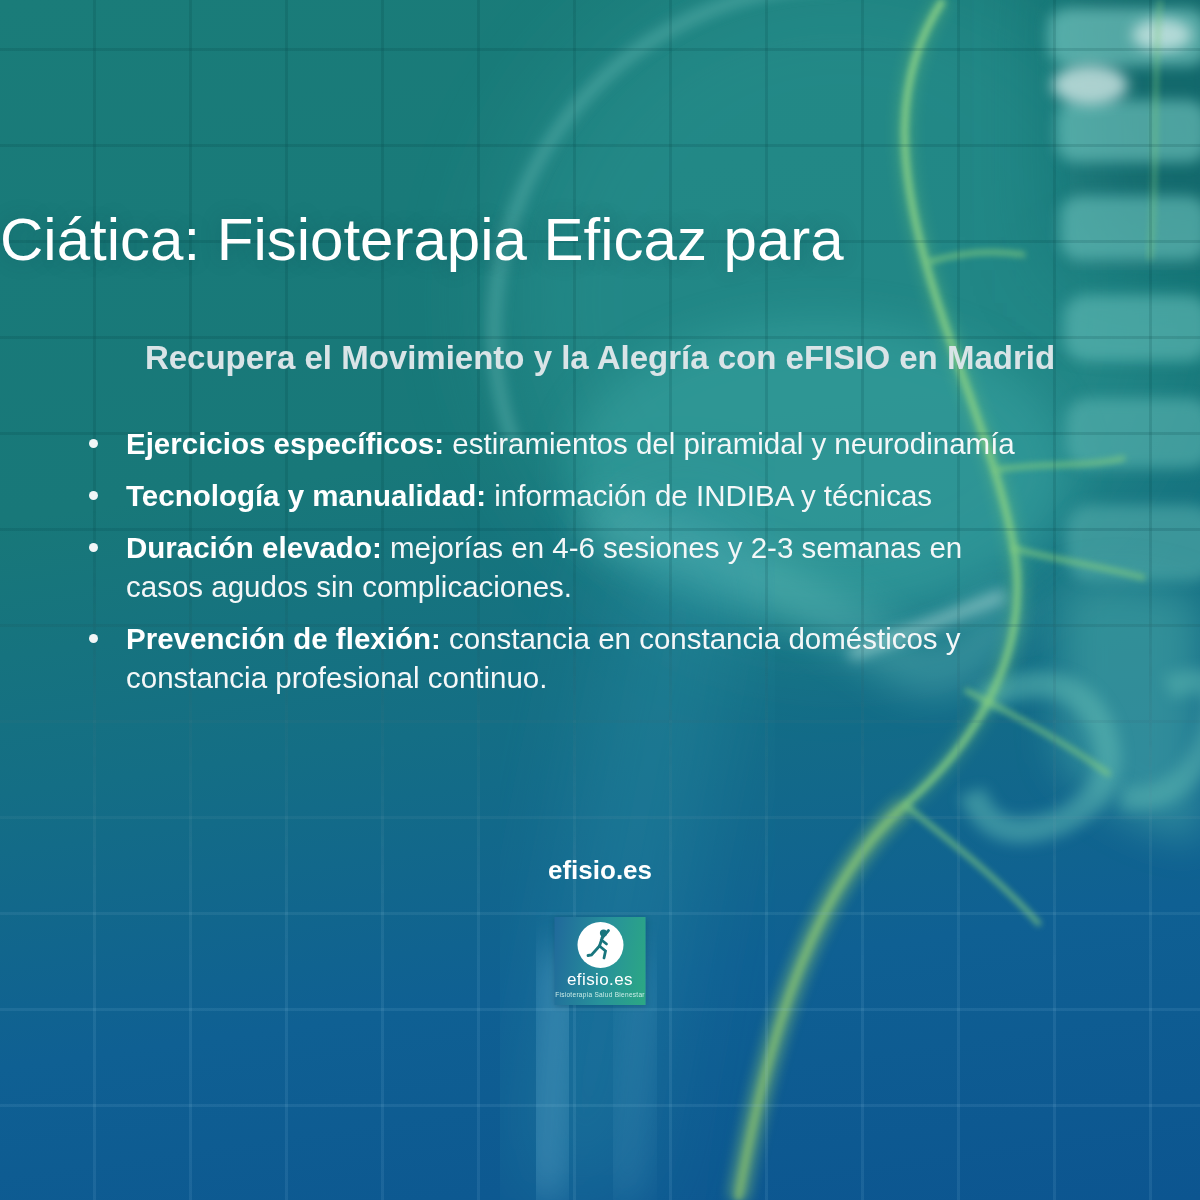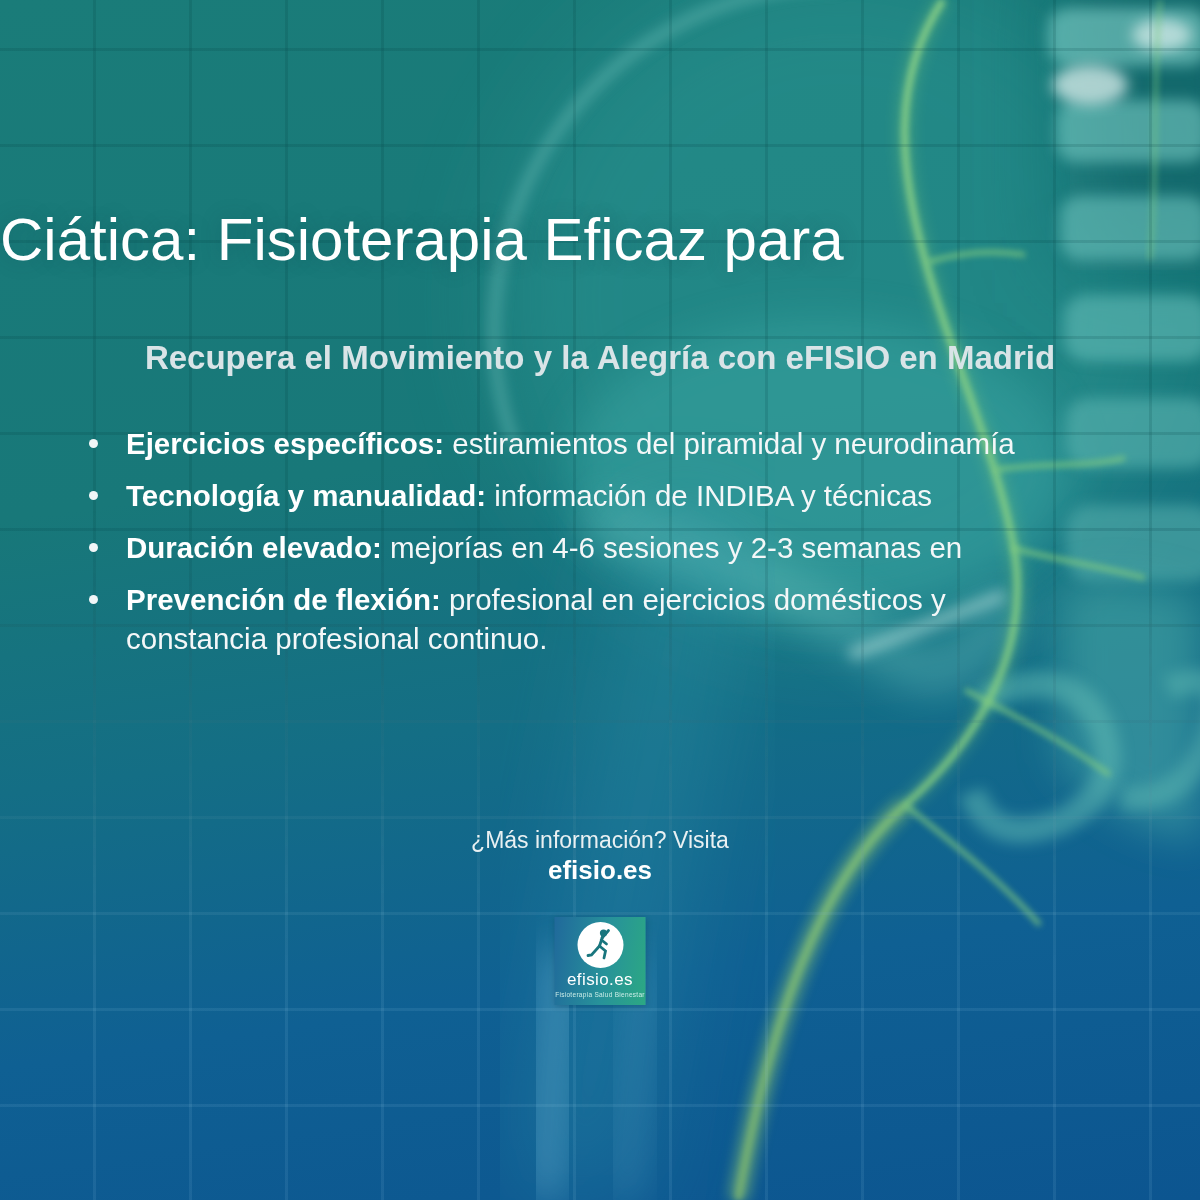--- a/index.html
+++ b/index.html
@@ -147,30 +147,30 @@
     </li>
     <li>
       <span class="dot"></span>
       <b>Tecnología y manualidad:</b>
       <span>información de INDIBA y técnicas</span><br>
     </li>
     <li>
       <span class="dot"></span>
       <b>Duración elevado:</b>
       <span>mejorías en 4-6 sesiones y 2-3 semanas en</span><br>
+      <span>casos agudos sin complicaciones.</span>
     </li>
     <li>
       <span class="dot"></span>
       <b>Prevención de flexión:</b>
-      <span>profesional en ejercicios domésticos y</span><br>
+      <span>constancia en constancia domésticos y</span><br>
       <span>constancia profesional continuo.</span>
     </li>
   </ul>
 
-  <p class="cta">¿Más información? Visita</p>
   <p class="site">efisio.es</p>
 
   <div class="logo">
     <div class="logo-circle">
       <svg width="40" height="40" viewBox="0 0 40 40" aria-hidden="true">
         <g stroke="#19767e" stroke-width="2.8" stroke-linecap="round" fill="none">
           <path d="M22 12 L19 21"></path>
           <path d="M21.5 13 L28 5.5"></path>
           <path d="M21 15 L26 19"></path>
           <path d="M19 21 L25 26 L23.5 33"></path>

